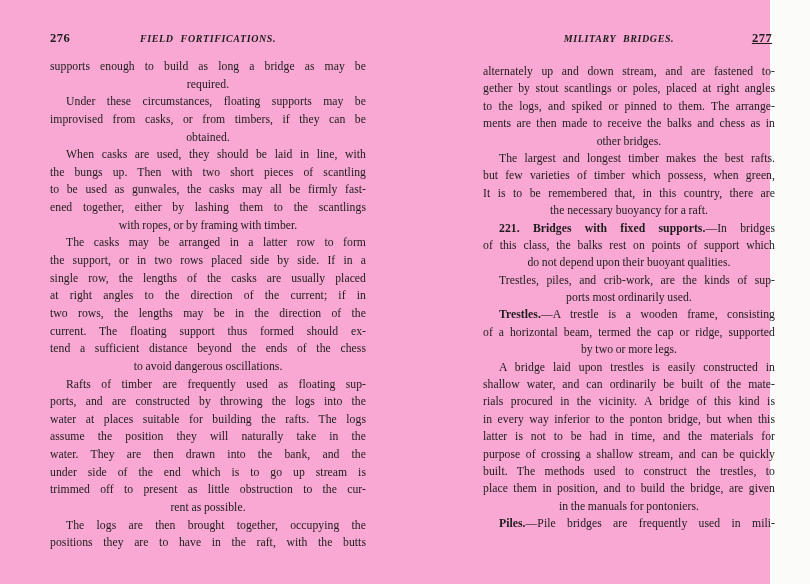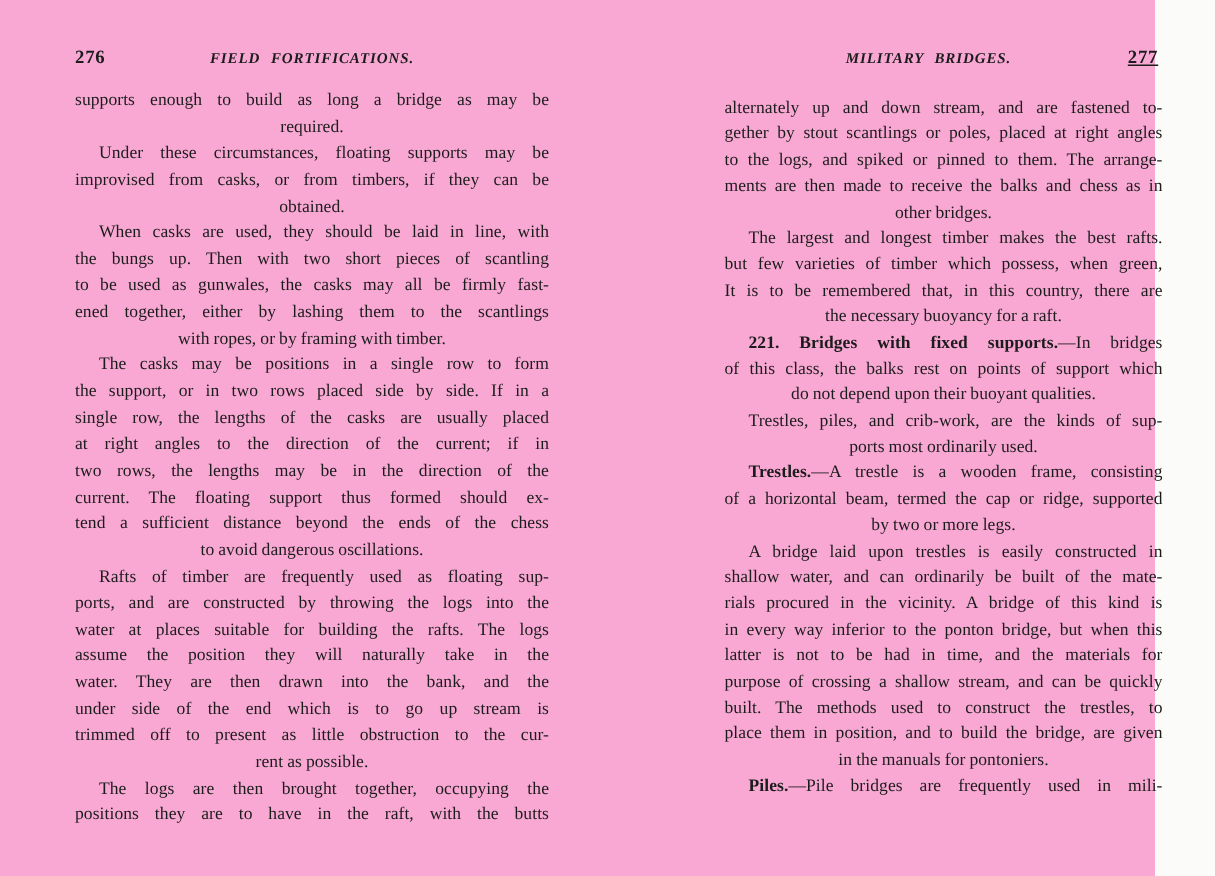--- a/index.html
+++ b/index.html
@@ -70,21 +70,21 @@
         <div class="line just">supports enough to build as long a bridge as may be</div>
         <div class="line">required.</div>
         <div class="line indent just">Under these circumstances, floating supports may be</div>
         <div class="line just">improvised from casks, or from timbers, if they can be</div>
         <div class="line">obtained.</div>
         <div class="line indent just">When casks are used, they should be laid in line, with</div>
         <div class="line just">the bungs up. Then with two short pieces of scantling</div>
         <div class="line just">to be used as gunwales, the casks may all be firmly fast-</div>
         <div class="line just">ened together, either by lashing them to the scantlings</div>
         <div class="line">with ropes, or by framing with timber.</div>
-        <div class="line indent just">The casks may be positions in a single row to form</div>
+        <div class="line indent just">The casks may be arranged in a latter row to form</div>
         <div class="line just">the support, or in two rows placed side by side. If in a</div>
         <div class="line just">single row, the lengths of the casks are usually placed</div>
         <div class="line just">at right angles to the direction of the current; if in</div>
         <div class="line just">two rows, the lengths may be in the direction of the</div>
         <div class="line just">current. The floating support thus formed should ex-</div>
         <div class="line just">tend a sufficient distance beyond the ends of the chess</div>
         <div class="line">to avoid dangerous oscillations.</div>
         <div class="line indent just">Rafts of timber are frequently used as floating sup-</div>
         <div class="line just">ports, and are constructed by throwing the logs into the</div>
         <div class="line just">water at places suitable for building the rafts. The logs</div>

